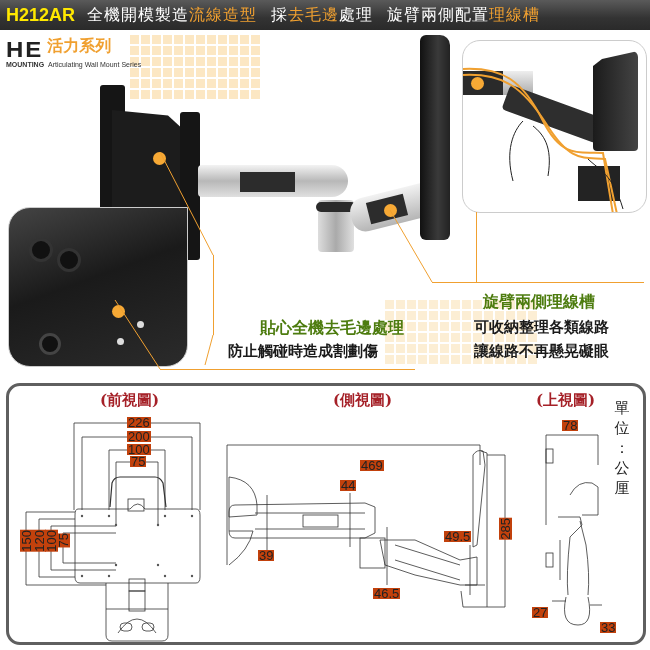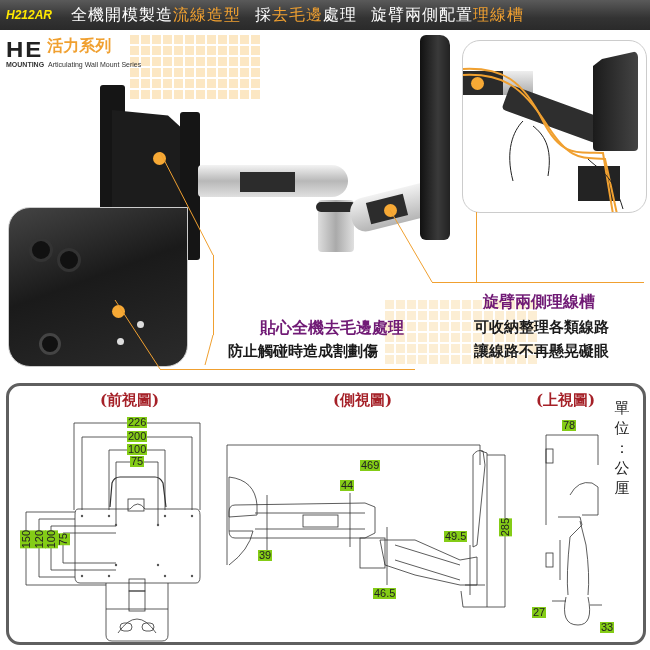--- a/index.html
+++ b/index.html
@@ -2,21 +2,21 @@
 <html><head>
 <meta charset="utf-8">
 <style>
   * { box-sizing: border-box; margin: 0; padding: 0; }
   html, body { width: 650px; height: 650px; overflow: hidden; background: #fff; }
   body { position: relative; font-family: "DejaVu Serif", serif; }
 
   
   .header { position: absolute; left: 0; top: 0; width: 650px; height: 30px;
     background: linear-gradient(#5a5a5a, #333 60%, #2a2a2a); display: flex; align-items: center; padding-left: 6px; }
-  .model { font-family: "Liberation Sans", sans-serif; font-weight: bold; font-style: italic; color: #ffe800; font-size: 12px; margin-right: 19px; }
+  .model { font-family: "Liberation Sans", sans-serif; font-weight: bold; color: #ffe800; font-size: 18px; margin-right: 12px; }
   .hseg { font-family: "DejaVu Serif", serif; font-size: 16px; color: #fff; letter-spacing: 1px; white-space: nowrap; }
   .hl { color: #f0a030; }
   .gap { display: inline-block; width: 14px; }
 
   
   .brand { position: absolute; left: 6px; top: 36px; }
   .he { font-family: "Liberation Sans", sans-serif; font-weight: 900; font-size: 24px; color: #222; letter-spacing: 2px; display: inline-block; transform: scaleY(0.9); }
   .brand-cn { font-size: 16px; color: #f0a030; font-weight: bold; margin-left: 4px; vertical-align: top; }
   .brand-sub { font-family: "Liberation Sans", sans-serif; font-size: 7px; color: #333; margin-top: -3px; }
   .brand-sub b { font-weight: bold; margin-right: 4px; }
@@ -42,29 +42,29 @@
   .inset-arm { position: absolute; left: 0; top: 30px; width: 70px; height: 24px; background: linear-gradient(#eee, #aaa); }
   .inset-arm-pad { position: absolute; left: 0; top: 30px; width: 40px; height: 24px; background: #2a2a2a; }
   .inset-arm2 { position: absolute; left: 40px; top: 60px; width: 100px; height: 26px; background: #2e2e2e; transform: rotate(20deg); border-radius: 4px; }
   .inset-tv { position: absolute; left: 130px; top: 10px; width: 45px; height: 100px; background: linear-gradient(90deg, #1b1b1b, #444); border-radius: 10px 6px 4px 4px; clip-path: polygon(20% 8%, 100% 0, 100% 100%, 0 100%, 0 15%); }
   .inset-wall { position: absolute; left: 115px; top: 125px; width: 42px; height: 35px; background: #232323; }
 
   .leader { position: absolute; background: #f0a030; }
 
   
   .feat { position: absolute; font-family: "DejaVu Serif", serif; font-weight: bold; white-space: nowrap; }
-  .feat-red { color: #701a75; font-size: 16px; }
+  .feat-red { color: #4d7c0f; font-size: 16px; }
   .feat-blk { color: #1a1a1a; font-size: 15px; }
 
   
   .spec { position: absolute; left: 6px; top: 383px; width: 640px; height: 262px; border: 3px solid #5f5f5f; border-radius: 14px; background: #fff; }
   .spec-title { position: absolute; font-family: "DejaVu Serif", serif; font-weight: bold; font-size: 15px; color: #a52027; }
   .unit { position: absolute; left: 614px; top: 398px; width: 16px; font-size: 15px; font-family: "DejaVu Serif", serif; color: #222; line-height: 20px; text-align: center; }
 
-  .dim { position: absolute; font-family: "Liberation Sans", sans-serif; font-size: 11px; color: #222; background: #84cc16; padding: 0 1px; line-height: 11px; }
+  .dim { position: absolute; font-family: "Liberation Sans", sans-serif; font-size: 13px; color: #222; background: #c2410c; padding: 0 1px; line-height: 11px; }
   .vdim { writing-mode: vertical-rl; transform: rotate(180deg); }
   svg { position: absolute; }
 </style>
 </head>
 <body>
 
 <div class="header">
   <span class="model">H212AR</span>
   <span class="hseg"><span>全機開模製造</span><span class="hl">流線造型</span></span>
   <span class="gap"></span>

